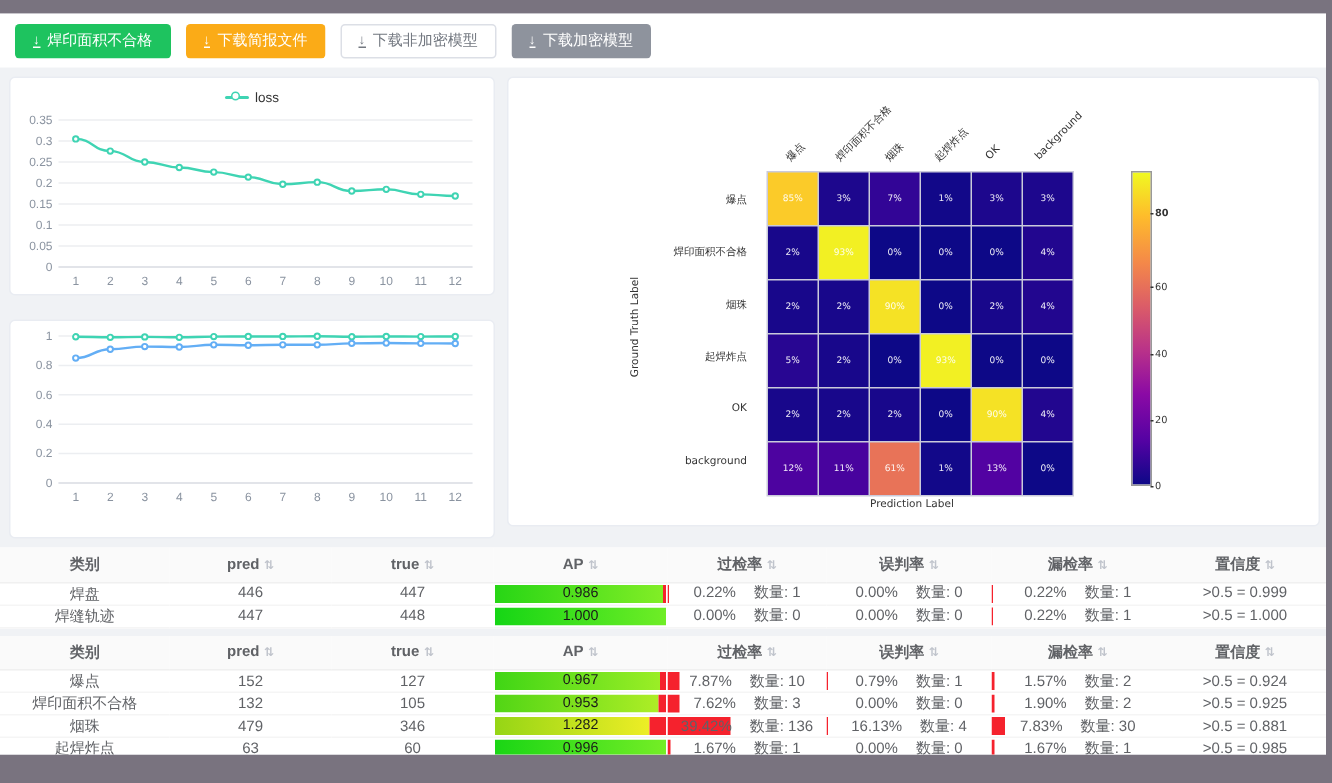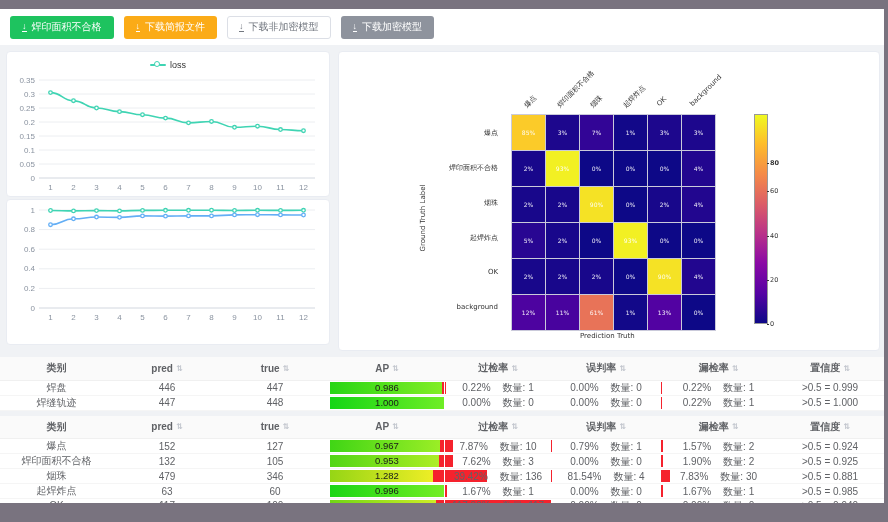--- a/index.html
+++ b/index.html
@@ -13,21 +13,21 @@
          font-size:10px; color:#fff; border:1px solid transparent; cursor:pointer; white-space:nowrap; }
   .btn .dl-ico { font-size:9px; line-height:9px; border-bottom:1px solid currentColor; padding-bottom:0px; }
   .btn-green { background:#1ec35f; }
   .btn-orange { background:#fbab17; }
   .btn-plain { background:#fff; color:#737880; border-color:#dcdfe6; }
   .btn-gray { background:#8e939d; }
 
   
   .main { display:flex; gap:8px; padding:6px 4px 6px 6px; }
   .card { background:#fff; border:1px solid #e9ecf2; border-radius:4px; }
-  .left-col { width:324px; display:flex; flex-direction:column; gap:2px; }
+  .left-col { width:324px; display:flex; flex-direction:column; gap:16px; }
   .chart-card { height:146px; padding:4px 2px 0 2px; }
   .legend { height:18px; display:flex; align-items:center; justify-content:center; gap:14px; }
   .legend-item { display:flex; align-items:center; gap:4px; font-size:9px; color:#333; cursor:pointer; }
   .legend-glyph { position:relative; width:16px; height:8px; }
   .legend-glyph .l-line { position:absolute; left:0; right:0; top:3px; height:2px; border-radius:1px; }
   .legend-glyph .l-dot { position:absolute; left:4px; top:0px; width:6px; height:6px; border-radius:50%;
                          background:#fff; border:1.5px solid; }
   .matrix-card { flex:1; height:300px; position:relative; font-family:"DejaVu Sans",sans-serif; }
 
   .mx-title { position:absolute; top:12px; left:0; width:100%; text-align:center; font-size:11px; font-weight:bold; color:#222; }
@@ -192,21 +192,21 @@
             <circle cx="225.5" cy="10.900000000000006" r="1.8" fill="#fff" stroke="#63aef5" stroke-width="1.3"></circle>
             <circle cx="248.5" cy="10.704000000000008" r="1.8" fill="#fff" stroke="#63aef5" stroke-width="1.3"></circle>
             <circle cx="271.5" cy="10.900000000000006" r="1.8" fill="#fff" stroke="#63aef5" stroke-width="1.3"></circle>
             <circle cx="294.5" cy="10.998000000000005" r="1.8" fill="#fff" stroke="#63aef5" stroke-width="1.3"></circle>
           </svg>
       </div>
     </div>
 
     <div class="card matrix-card" id="matrix-card">
       <div class="mx-ylabel" id="mx-ylabel" style="left: 44px; top: 162px; width: 80px; text-align: center;">Ground Truth Label</div>
-      <div class="mx-xlabel" id="mx-xlabel" style="left: 241px; top: 280px;">Prediction Truth</div>
+      <div class="mx-xlabel" id="mx-xlabel" style="left: 241px; top: 280px;">Prediction Label</div>
       <div class="mx-grid" id="mx-grid" style="left: 172px; top: 62px; grid-template-columns: repeat(6, 33px); grid-template-rows: repeat(6, 35px);">
           <div class="mx-cell" style="background: rgb(251, 203, 41);">85%</div>
           <div class="mx-cell" style="background: rgb(29, 7, 141);">3%</div>
           <div class="mx-cell" style="background: rgb(50, 5, 150);">7%</div>
           <div class="mx-cell" style="background: rgb(18, 8, 137);">1%</div>
           <div class="mx-cell" style="background: rgb(29, 7, 141);">3%</div>
           <div class="mx-cell" style="background: rgb(29, 7, 141);">3%</div>
           <div class="mx-cell" style="background: rgb(24, 7, 139);">2%</div>
           <div class="mx-cell" style="background: rgb(242, 240, 35);">93%</div>
           <div class="mx-cell" style="background: rgb(13, 8, 135);">0%</div>
@@ -250,21 +250,21 @@
           <div class="mx-rowlabel" style="right: 381px; top: 215.5px;">OK</div>
           <div class="mx-collabel" style="left: 321.5px; top: 48px;">OK</div>
           <div class="mx-rowlabel" style="right: 381px; top: 250.5px;">background</div>
           <div class="mx-collabel" style="left: 354.5px; top: 48px;">background</div>
         </div>
       <div class="mx-colorbar" id="mx-colorbar" style="left: 415px; top: 62px; height: 210px; background: linear-gradient(to top, rgb(13, 8, 135) 0%, rgb(84, 2, 163) 14%, rgb(139, 10, 165) 29%, rgb(185, 50, 137) 43%, rgb(219, 92, 104) 57%, rgb(244, 136, 73) 71%, rgb(254, 188, 43) 86%, rgb(240, 249, 33) 100%);">
           <span class="mx-cbtick" style="top: 206px;">0</span>
           <span class="mx-cbtick" style="top: 161.789px;">20</span>
           <span class="mx-cbtick" style="top: 117.579px;">40</span>
           <span class="mx-cbtick" style="top: 73.3684px;">60</span>
-          <span class="mx-cbtick" style="top: 45px; font-weight: bold;">80</span>
+          <span class="mx-cbtick" style="top: 24px; font-weight: bold;">80</span>
         </div>
     </div>
   </div>
 
   <div class="tables">
     <table id="table-0">
         <colgroup>
           <col style="width:113px">
           <col style="width:108px">
           <col style="width:108px">
@@ -555,21 +555,21 @@
                 <span class="rate-text">
     <span>39.42%</span>
     <span>数量: 136</span>
                 </span>
               </div>
             </td>
       <td>
               <div class="rate-cell">
                 <span class="rate-bar" style="width:1.16%"></span>
                 <span class="rate-text">
-    <span>81.54%</span>
+    <span>16.13%</span>
     <span>数量: 4</span>
                 </span>
               </div>
             </td>
       <td>
               <div class="rate-cell">
                 <span class="rate-bar" style="width:7.83%"></span>
                 <span class="rate-text">
     <span>7.83%</span>
     <span>数量: 30</span>

